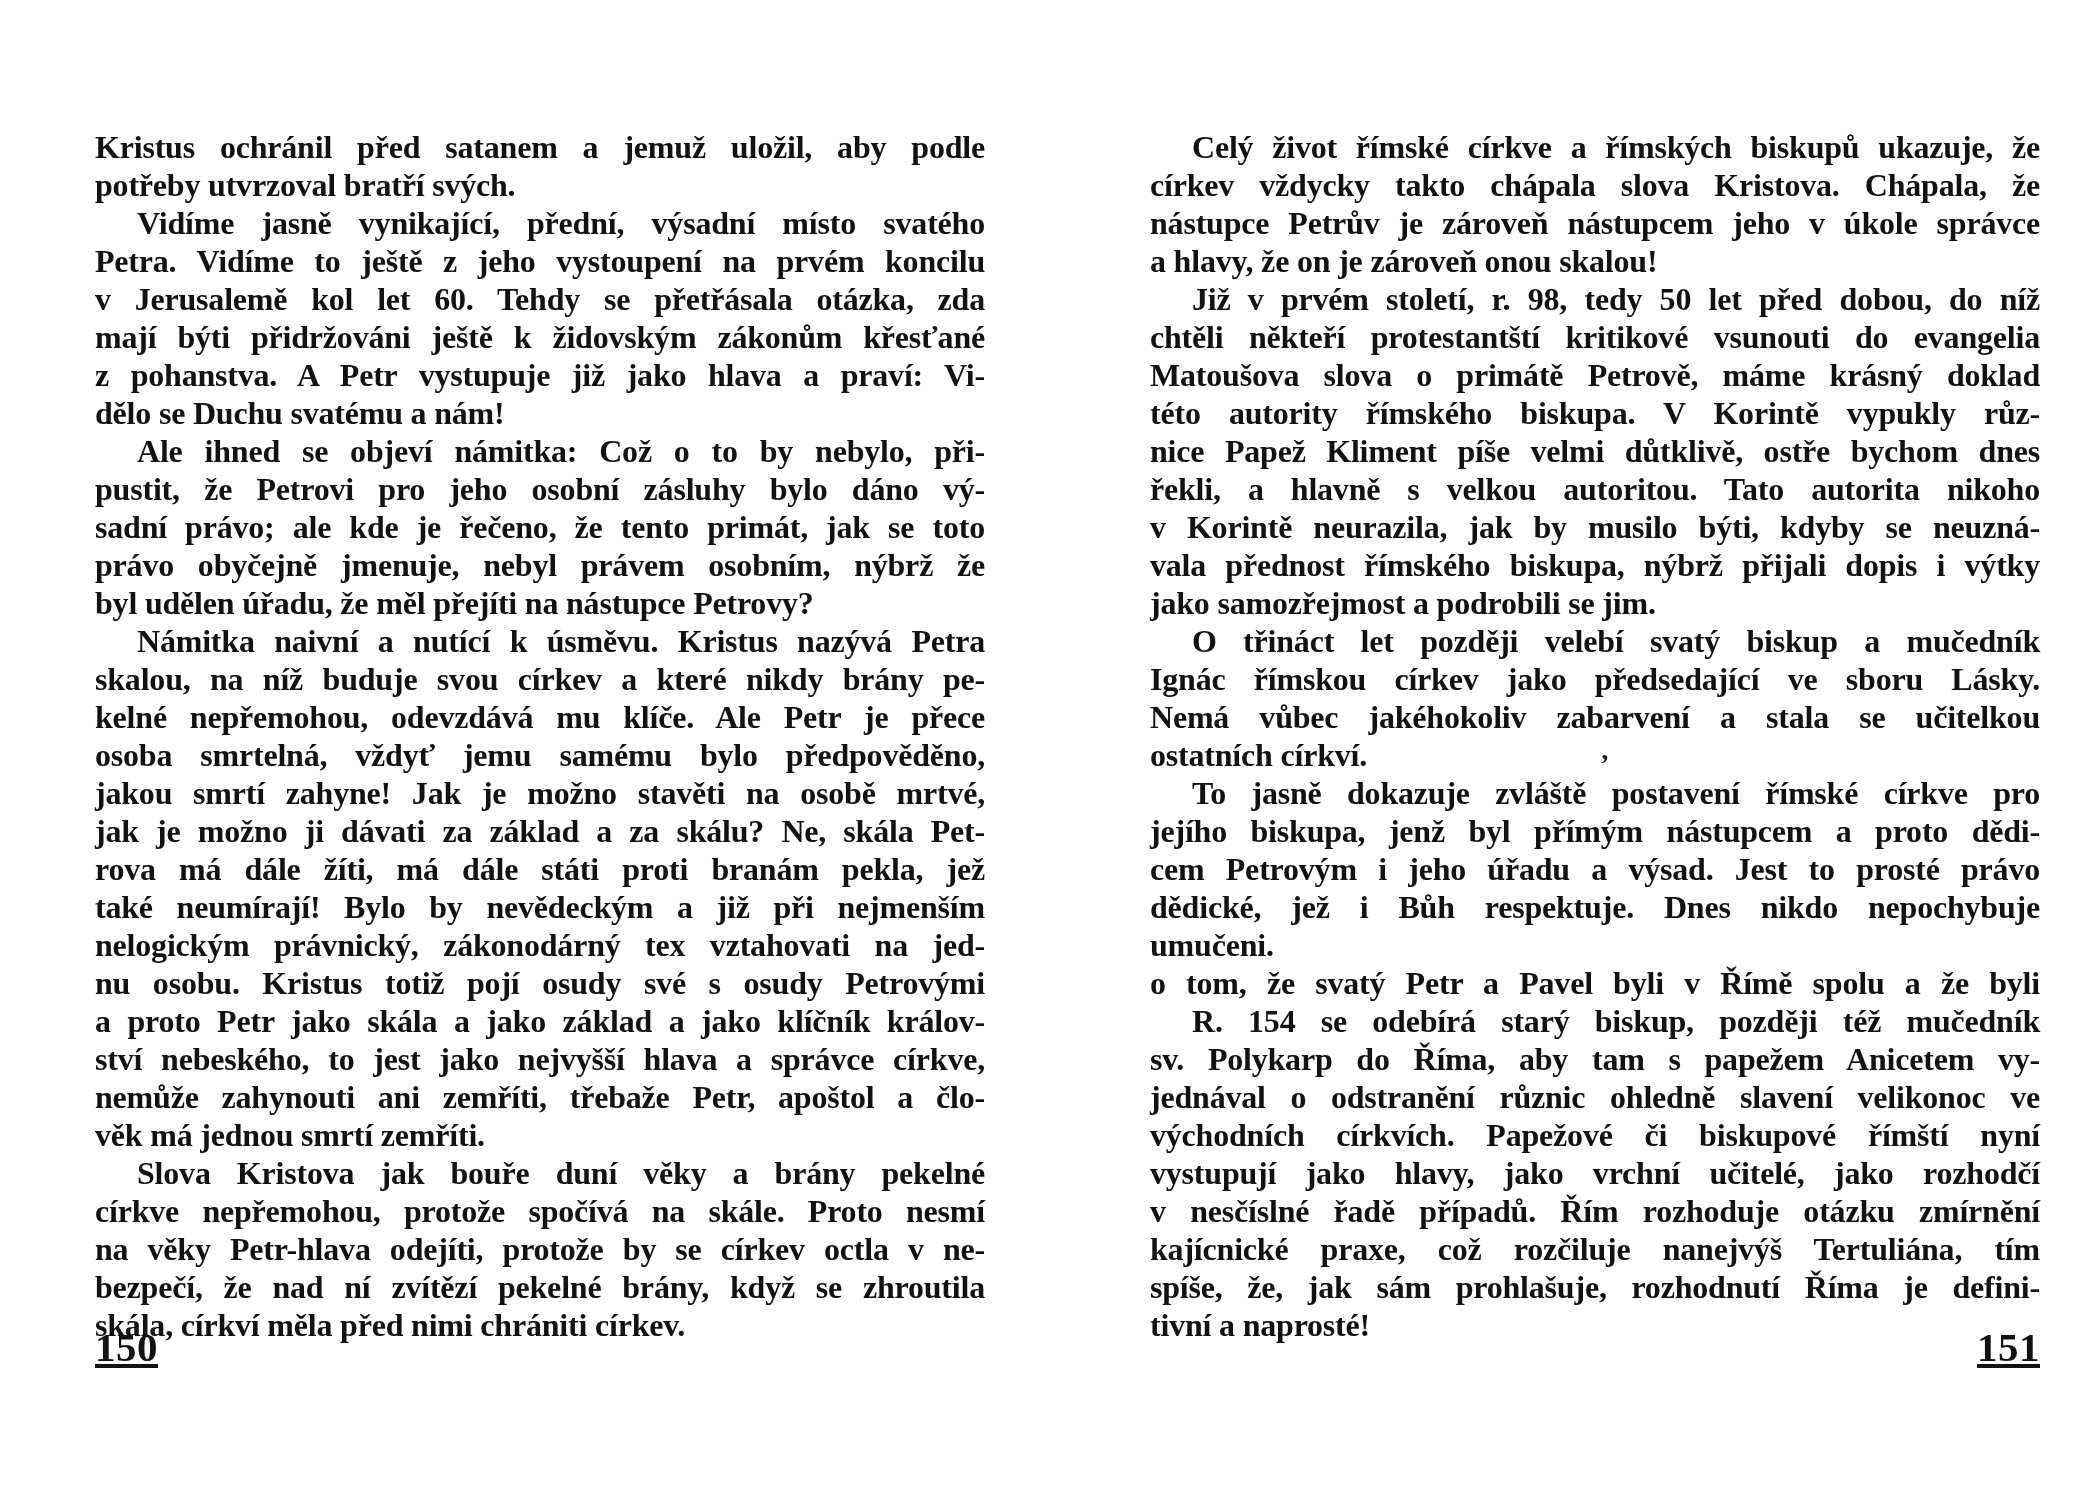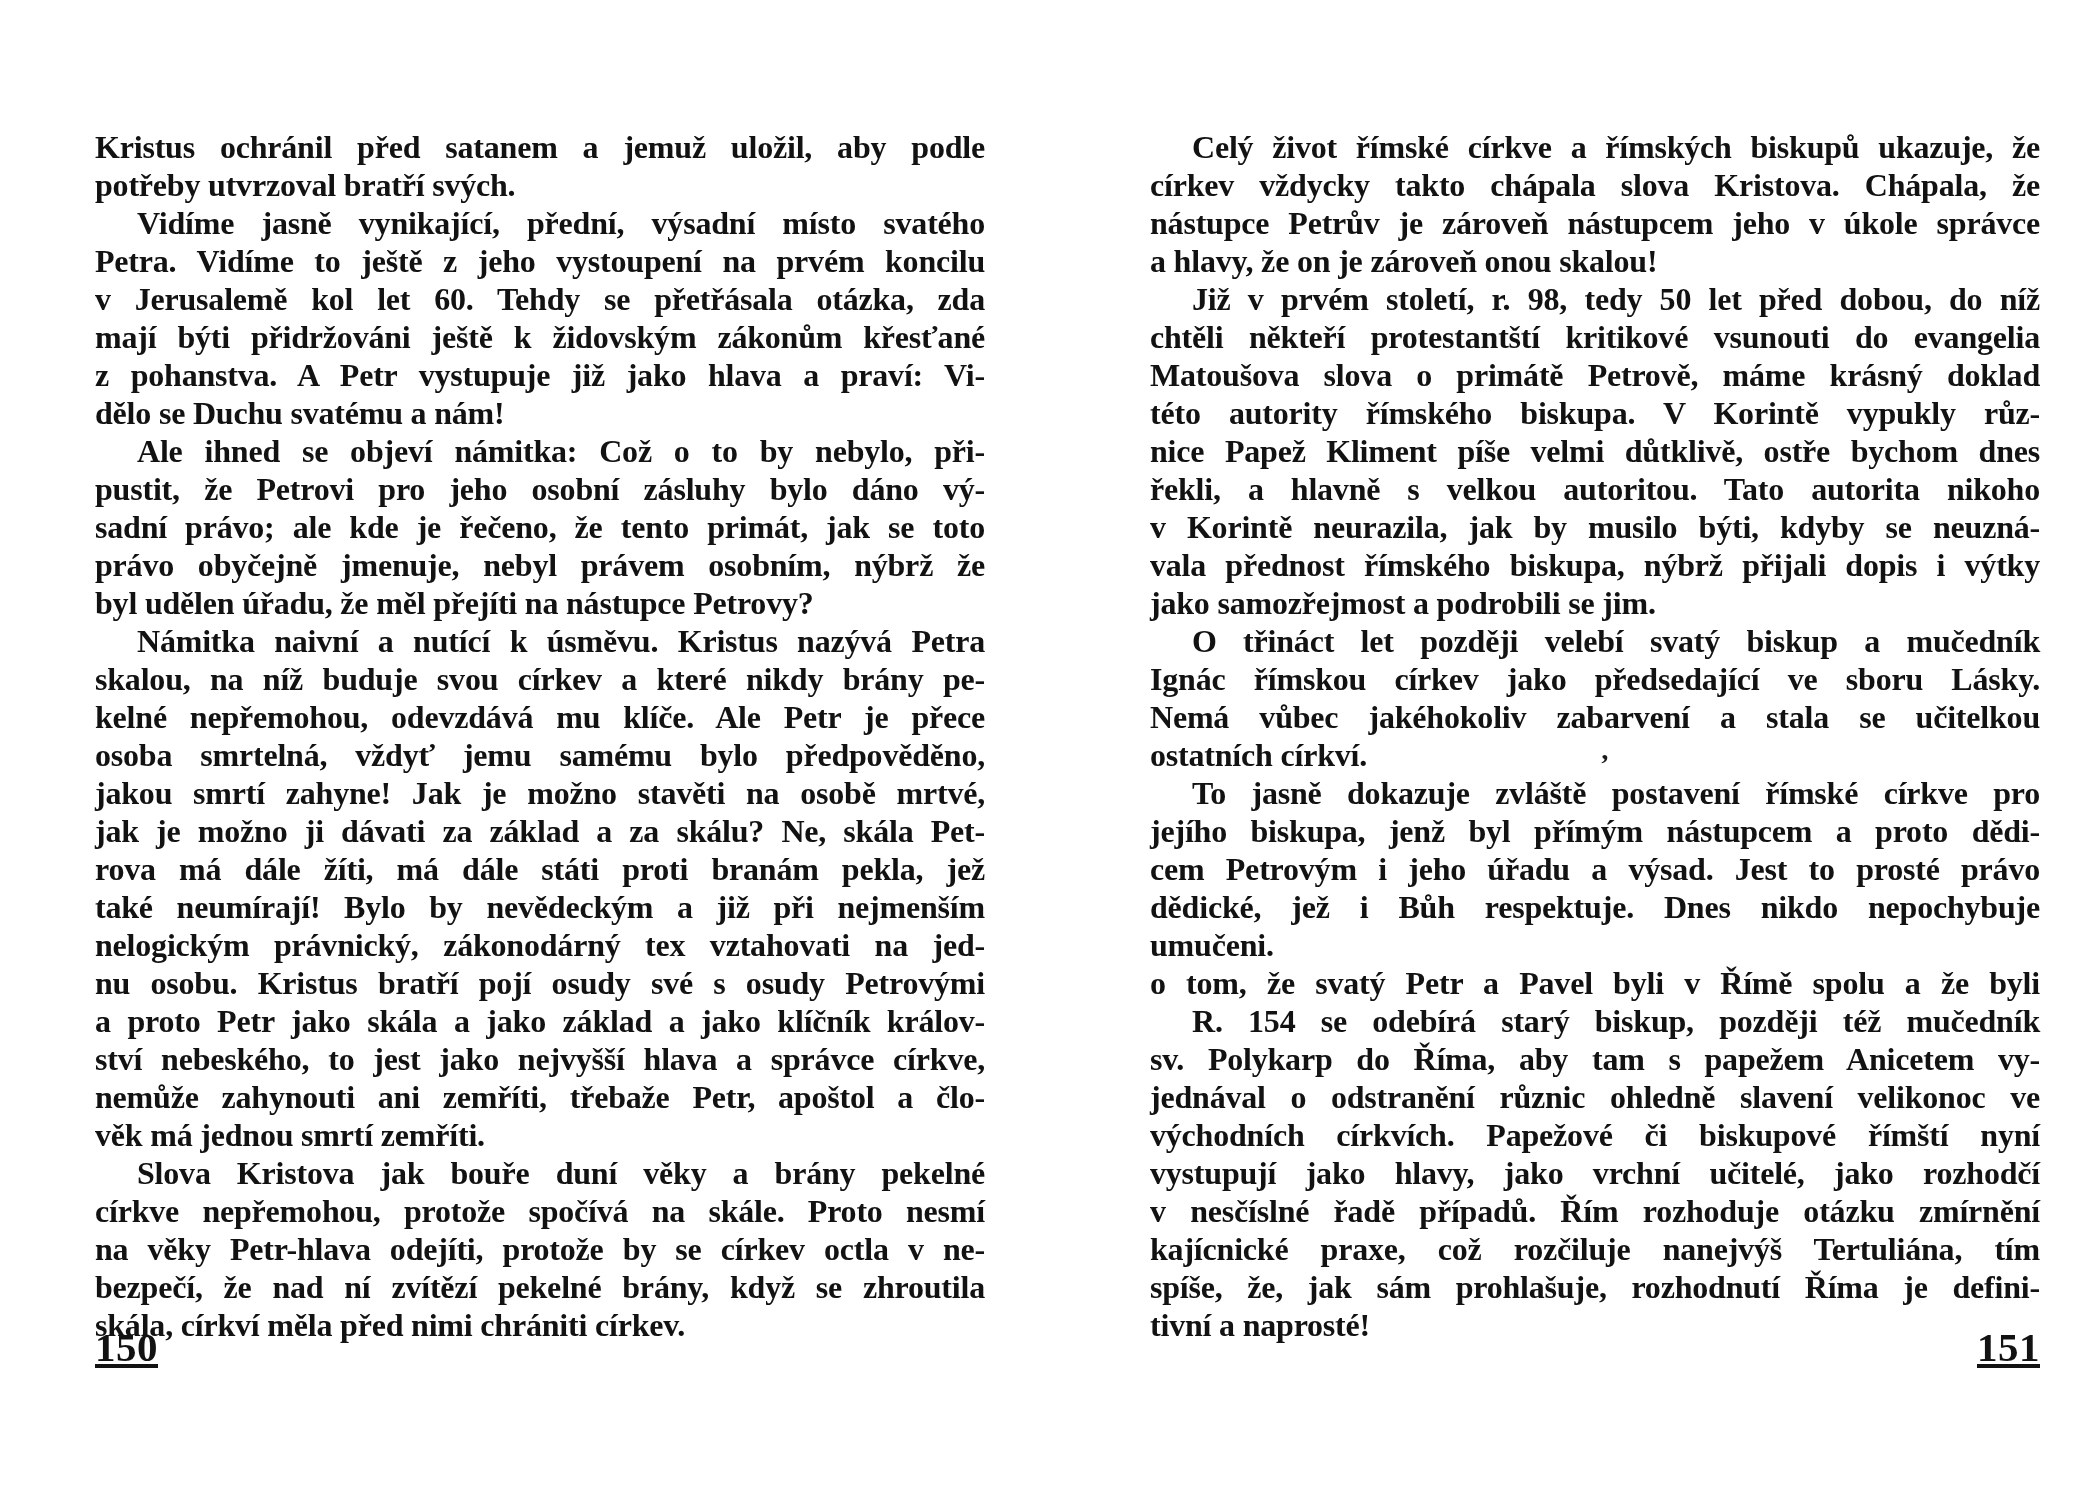--- a/index.html
+++ b/index.html
@@ -90,21 +90,21 @@
         <div class="para">
           <div class="line indent">Námitka naivní a nutící k úsměvu. Kristus nazývá Petra</div>
           <div class="line">skalou, na níž buduje svou církev a které nikdy brány pe-</div>
           <div class="line">kelné nepřemohou, odevzdává mu klíče. Ale Petr je přece</div>
           <div class="line">osoba smrtelná, vždyť jemu samému bylo předpověděno,</div>
           <div class="line">jakou smrtí zahyne! Jak je možno stavěti na osobě mrtvé,</div>
           <div class="line">jak je možno ji dávati za základ a za skálu? Ne, skála Pet-</div>
           <div class="line">rova má dále žíti, má dále státi proti branám pekla, jež</div>
           <div class="line">také neumírají! Bylo by nevědeckým a již při nejmenším</div>
           <div class="line">nelogickým právnický, zákonodárný tex vztahovati na jed-</div>
-          <div class="line">nu osobu. Kristus bratří pojí osudy své s osudy Petrovými</div>
+          <div class="line">nu osobu. Kristus totiž pojí osudy své s osudy Petrovými</div>
           <div class="line">a proto Petr jako skála a jako základ a jako klíčník králov-</div>
           <div class="line">ství nebeského, to jest jako nejvyšší hlava a správce církve,</div>
           <div class="line">nemůže zahynouti ani zemříti, třebaže Petr, apoštol a člo-</div>
           <div class="line last">věk má jednou smrtí zemříti.</div>
         </div>
         <div class="para">
           <div class="line indent">Slova Kristova jak bouře duní věky a brány pekelné</div>
           <div class="line">církve nepřemohou, protože spočívá na skále. Proto nesmí</div>
           <div class="line">na věky Petr-hlava odejíti, protože by se církev octla v ne-</div>
           <div class="line">bezpečí, že nad ní zvítězí pekelné brány, když se zhroutila</div>

